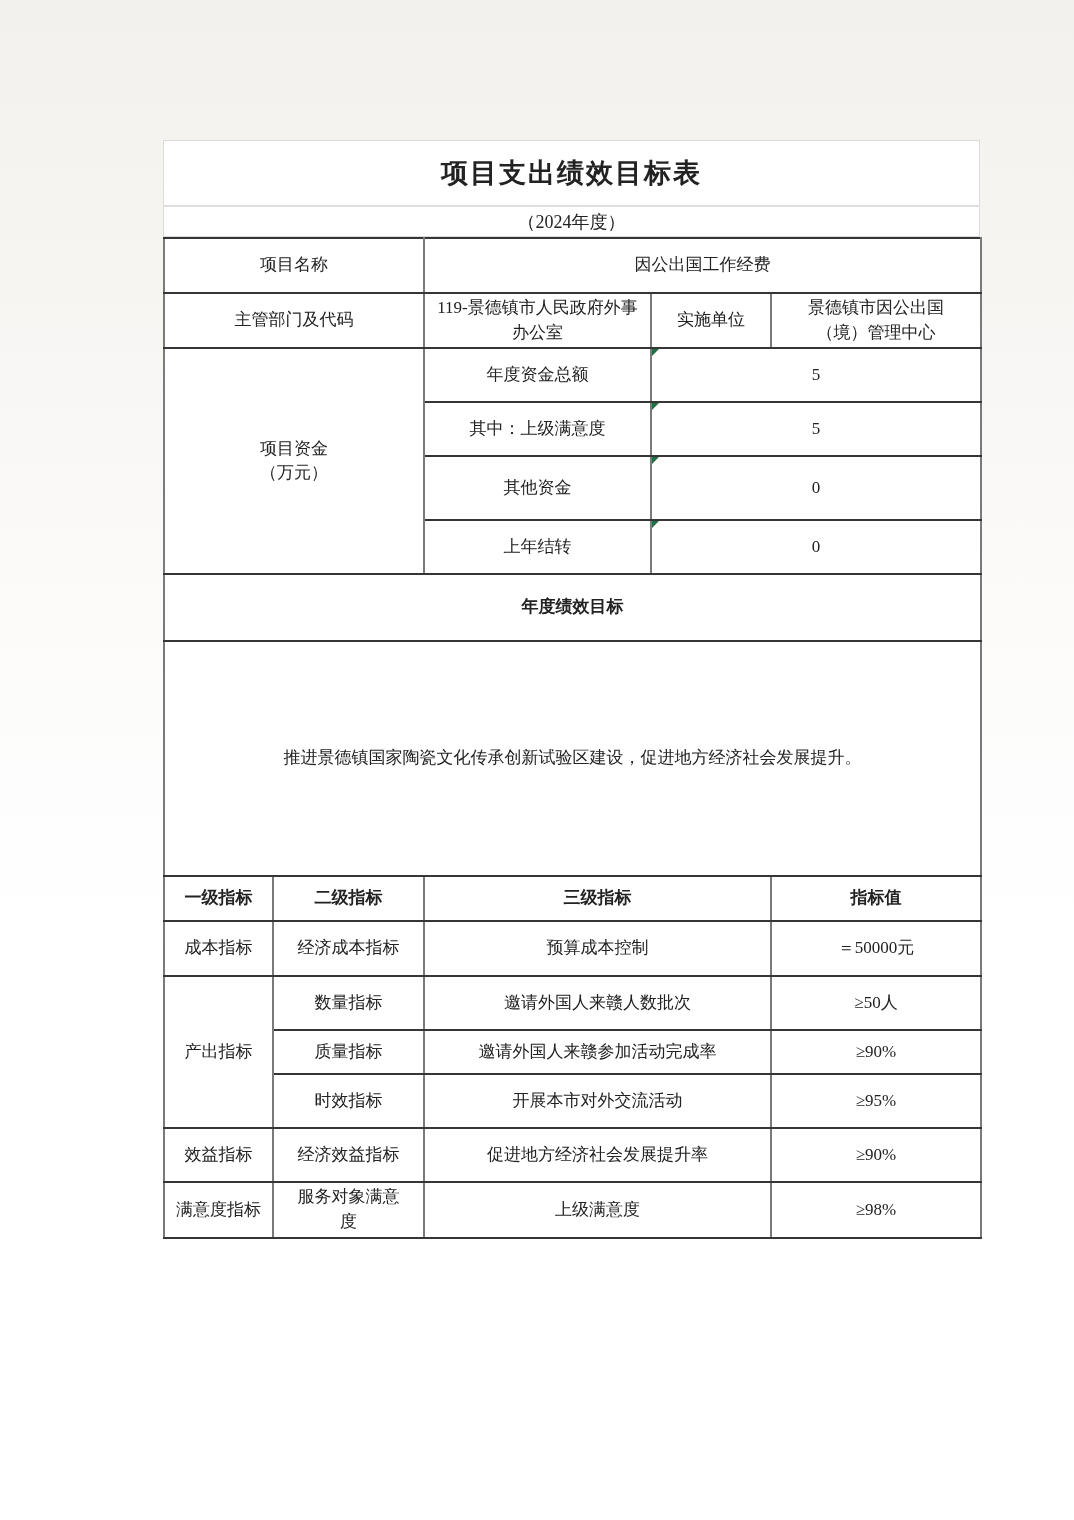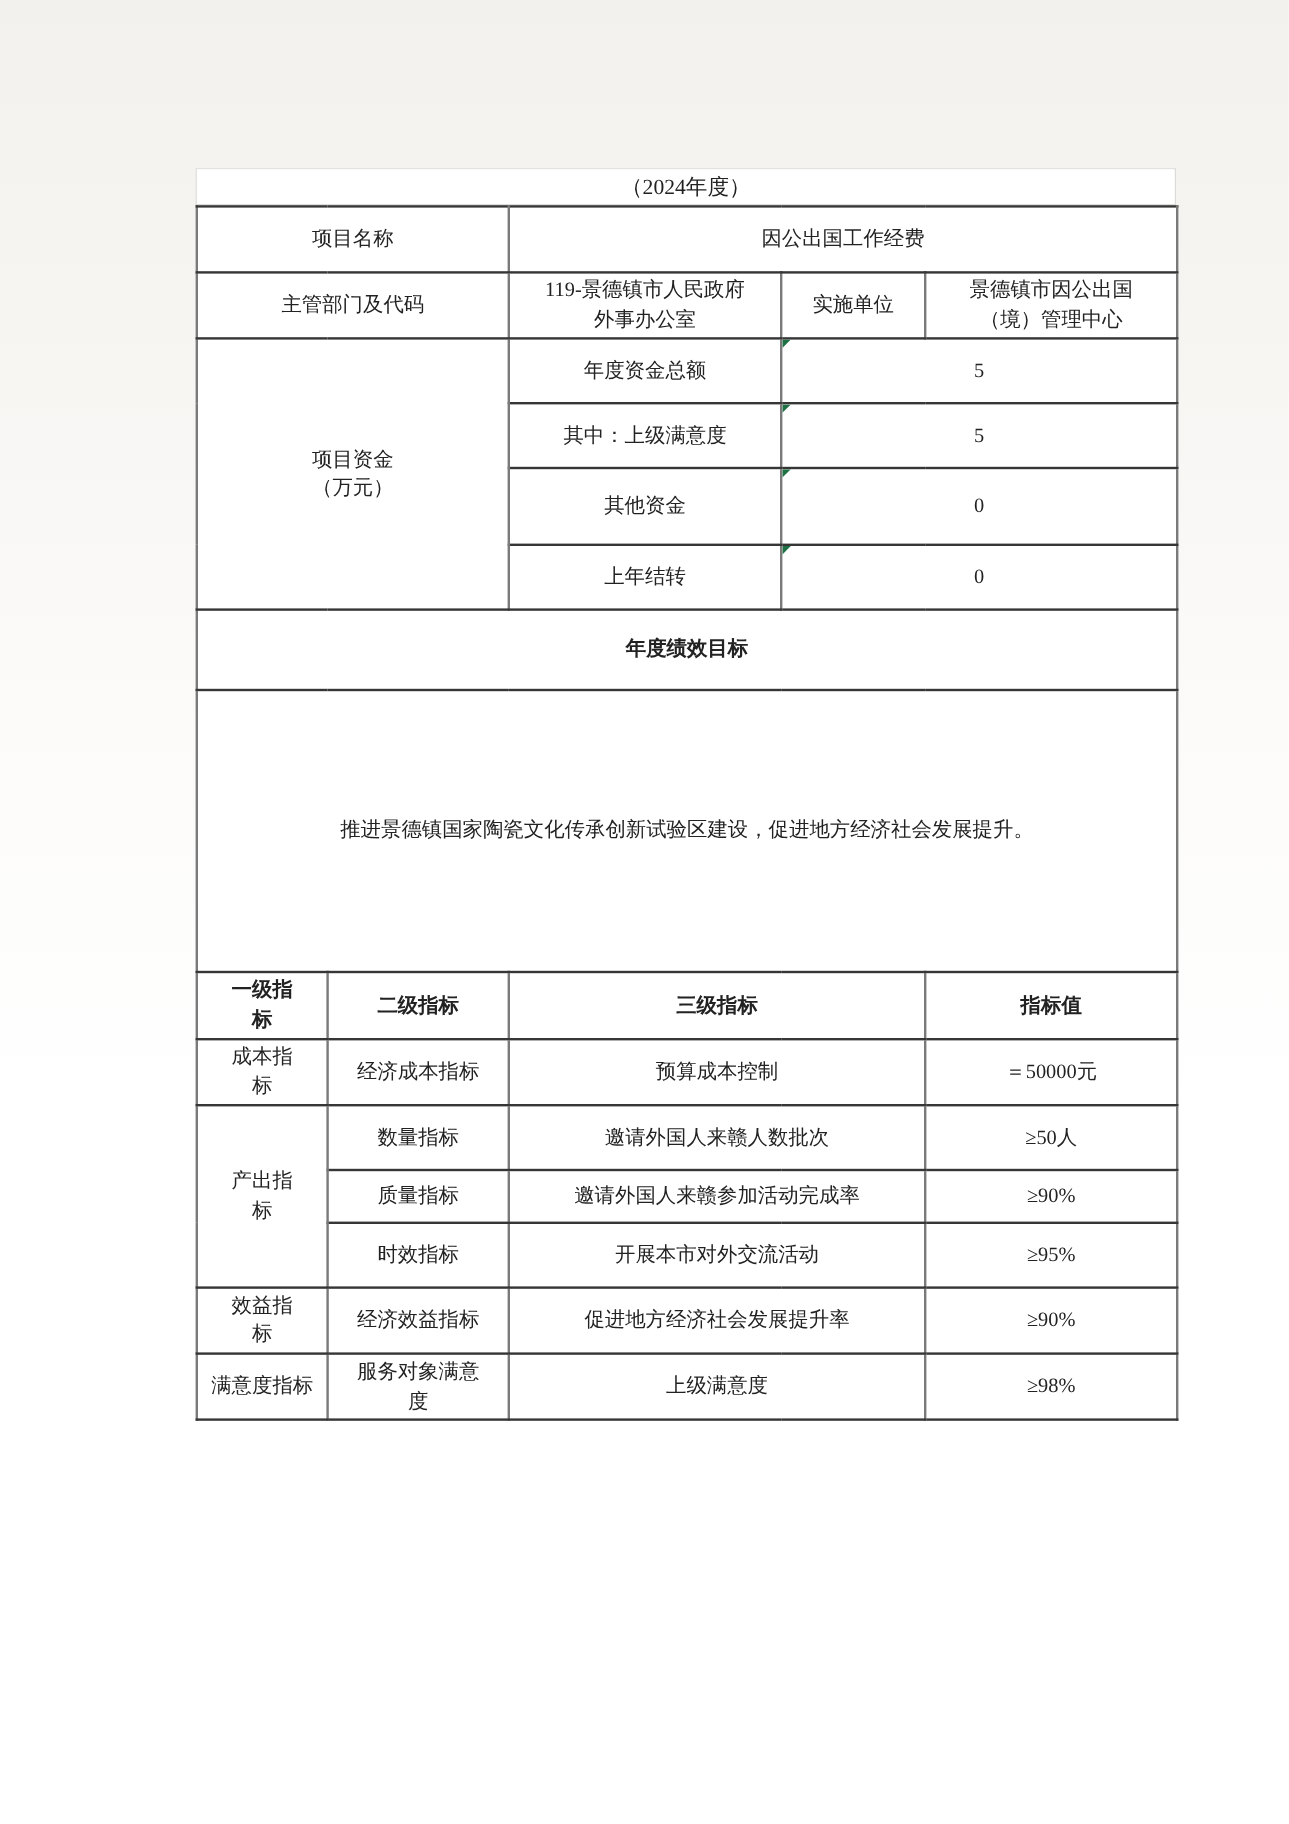--- a/index.html
+++ b/index.html
@@ -23,40 +23,41 @@
     font-size:18px;
   }
   table.main{
     border-collapse:collapse;table-layout:fixed;width:817px;background:#fff;
   }
   table.main td{
     border-left:2px solid #7a7a7a;border-right:2px solid #7a7a7a;
     border-top:2px solid #363636;border-bottom:2px solid #363636;
     text-align:center;vertical-align:middle;
     font-size:17px;line-height:1.45;
-    padding:2px 22px;
+    padding:2px 12px;
     overflow:hidden;
   }
   table.main{border:2px solid #2e2e2e;}
   td.bold{font-weight:bold;}
   td.fund-val{position:relative;}
   .tri{
     position:absolute;left:0;top:0;width:0;height:0;
     border-top:7px solid #1e7145;border-right:7px solid transparent;
   }
   td.goal-cell{
     vertical-align:top;text-align:left;
     padding:98px 55px 0 50px;
   }
 </style>
 </head>
 <body>
 
 <div class="sheet">
 
+  <div class="title-block">项目支出绩效目标表</div>
   <div class="subtitle-block">（2024年度）</div>
 
   <table class="main">
     <colgroup>
       <col style="width:109px">
         <col style="width:151px">
         <col style="width:227px">
         <col style="width:120px">
         <col style="width:210px">
     </colgroup>

